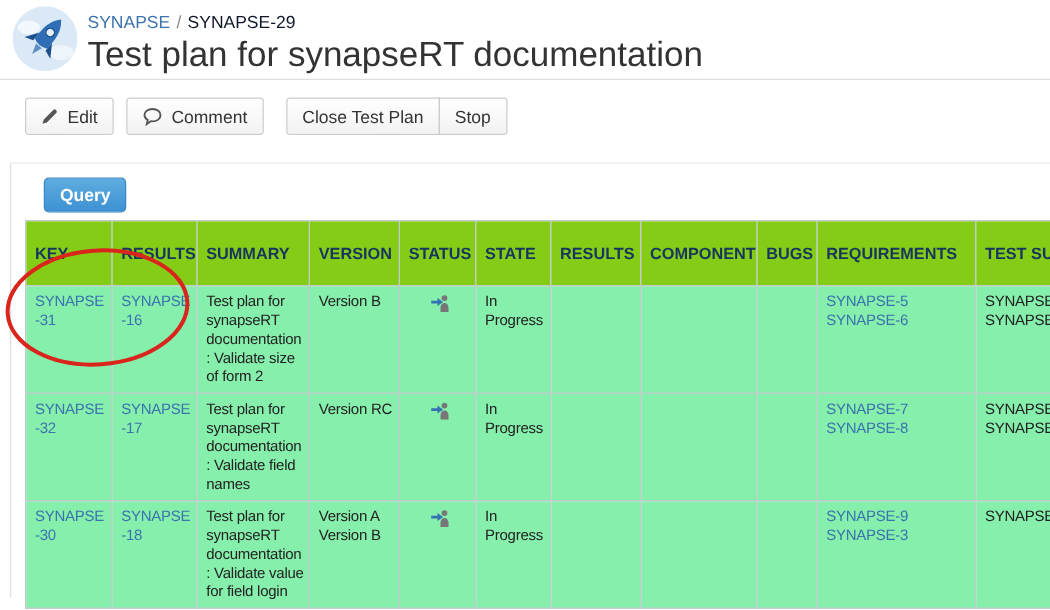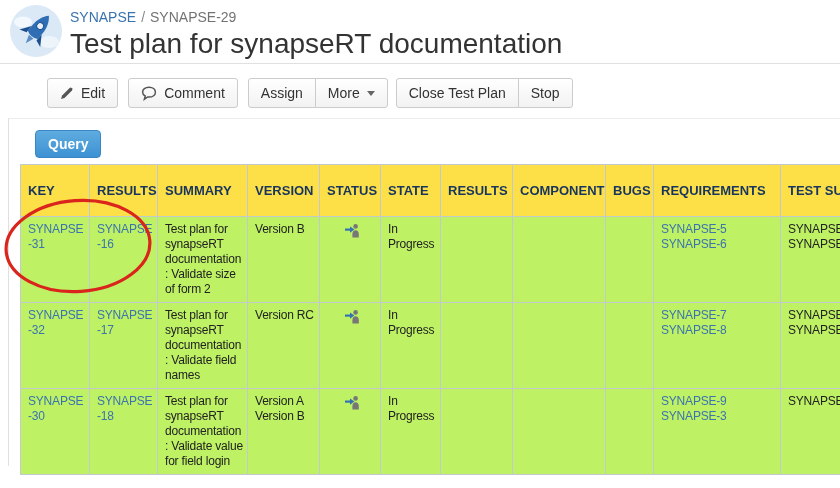--- a/index.html
+++ b/index.html
@@ -7,67 +7,67 @@
   #screen {
     position:relative; width:840px; height:488px;
     background:#fff; overflow:hidden;
   }
 
   
   .avatar { position:absolute; left:10px; top:5px; width:52px; height:52px; }
   .breadcrumb { position:absolute; left:70px; top:9px; font-size:14px; color:#707070; }
   .breadcrumb a { color:#3b73af; text-decoration:none; }
   .breadcrumb .sep { margin:0 5px; color:#8a8a8a; }
-  .breadcrumb .current { color:#737373; }
+  .breadcrumb .current { color:#0f172a; }
   .page-title { position:absolute; left:70px; top:28px; font-size:28px; font-weight:400; color:#333; margin:0; white-space:nowrap; }
   .header-divider { position:absolute; left:0; top:63px; width:840px; height:1px; background:#e0e0e0; }
 
   
-  .toolbar { position:absolute; left:20px; top:78px; display:flex; align-items:flex-start;margin-left:27px; }
+  .toolbar { position:absolute; left:20px; top:78px; display:flex; align-items:flex-start; }
   .aui-btn {
     display:inline-flex; align-items:center; height:30px; box-sizing:border-box;
     padding:0 12px; background:linear-gradient(#ffffff,#f2f2f2);
     border:1px solid #ccc; border-radius:3px; color:#333; font-size:14px;
     font-family:"Liberation Sans", sans-serif; cursor:pointer; white-space:nowrap;
   }
   .gap10 { width:10px; }
   .gap8 { width:8px; }
   .btn-group { display:inline-flex; }
   .btn-group .aui-btn { border-radius:0; }
   .btn-group .aui-btn + .aui-btn { margin-left:-1px; }
   .btn-group .aui-btn:first-child { border-radius:3px 0 0 3px; }
   .btn-group .aui-btn:last-child { border-radius:0 3px 3px 0; }
   .btn-icon { display:inline-flex; margin-right:7px; }
   .caret { display:inline-block; width:0; height:0; margin-left:7px;
     border-left:4px solid transparent; border-right:4px solid transparent; border-top:5px solid #666; }
 
   
   .module {
-    position:absolute; left:8px; top:118px; width:831px; height:347px;
+    position:absolute; left:8px; top:130px; width:831px; height:347px;
     border-left:1px solid #e0e0e0; border-top:1px solid #ededed;
   }
   .query-btn {
     position:absolute; left:26px; top:11px; height:28px; box-sizing:border-box;
     padding:0 12px; background:linear-gradient(#5eacdf,#3e92d3);
     border:1px solid #3a87c8; border-radius:4px;
     color:#fff; font-size:14px; font-weight:bold; cursor:pointer;
   }
 
   
   .tp-table {
     position:absolute; left:11px; top:45px; width:880px;
     border-collapse:collapse; table-layout:fixed;
   }
   .tp-table th, .tp-table td { border:1px solid #c2cad0; box-sizing:border-box; }
   .tp-table th {
-    background:#fde047; color:#17355e; font-size:13px; font-weight:bold;
+    background:#84cc16; color:#17355e; font-size:13px; font-weight:bold;
     text-align:left; vertical-align:middle; height:52px; padding:4px 4px 4px 7px; line-height:16px;
   }
   .tp-table td {
-    background:#bef264; vertical-align:top; padding:5px 4px 5px 7px;
+    background:#86efac; vertical-align:top; padding:5px 4px 5px 7px;
     font-size:12px; color:#222; line-height:15px; letter-spacing:-0.2px;
     overflow-wrap:break-word;
   }
   .tp-table td.c-status { text-align:center; padding-top:6px; }
   .tp-table a { color:#3b73af; text-decoration:none; }
   .blk { display:block; }
   .r1 td { height:80px; }
   .r2 td, .r3 td { height:83px; }
 
   
@@ -110,29 +110,20 @@
     <span class="gap10"></span>
     <button class="aui-btn">
       <span class="btn-icon">
         <svg width="16" height="15" viewBox="0 0 16 15">
             <path d="M8 1.2 C4.2 1.2 1.6 3.3 1.6 6 c0 1.7 1 3.1 2.6 4 L3.4 13.2 l3.3-2.2 c0.4 0.1 0.9 0.1 1.3 0.1 3.8 0 6.4-2.1 6.4-4.9 S11.8 1.2 8 1.2 Z" fill="none" stroke="#555" stroke-width="1.5"></path>
           </svg>
       </span>
       <span>Comment</span>
     </button>
     <span class="gap10"></span>
-    <span class="btn-group">
-      <button class="aui-btn">
-        <span>Assign</span>
-      </button>
-      <button class="aui-btn">
-        <span>More</span>
-        <span class="caret"></span>
-      </button>
-    </span>
     <span class="gap8"></span>
     <span class="btn-group">
       <button class="aui-btn">
         <span>Close Test Plan</span>
       </button>
       <button class="aui-btn">
         <span>Stop</span>
       </button>
     </span>
   </div>

